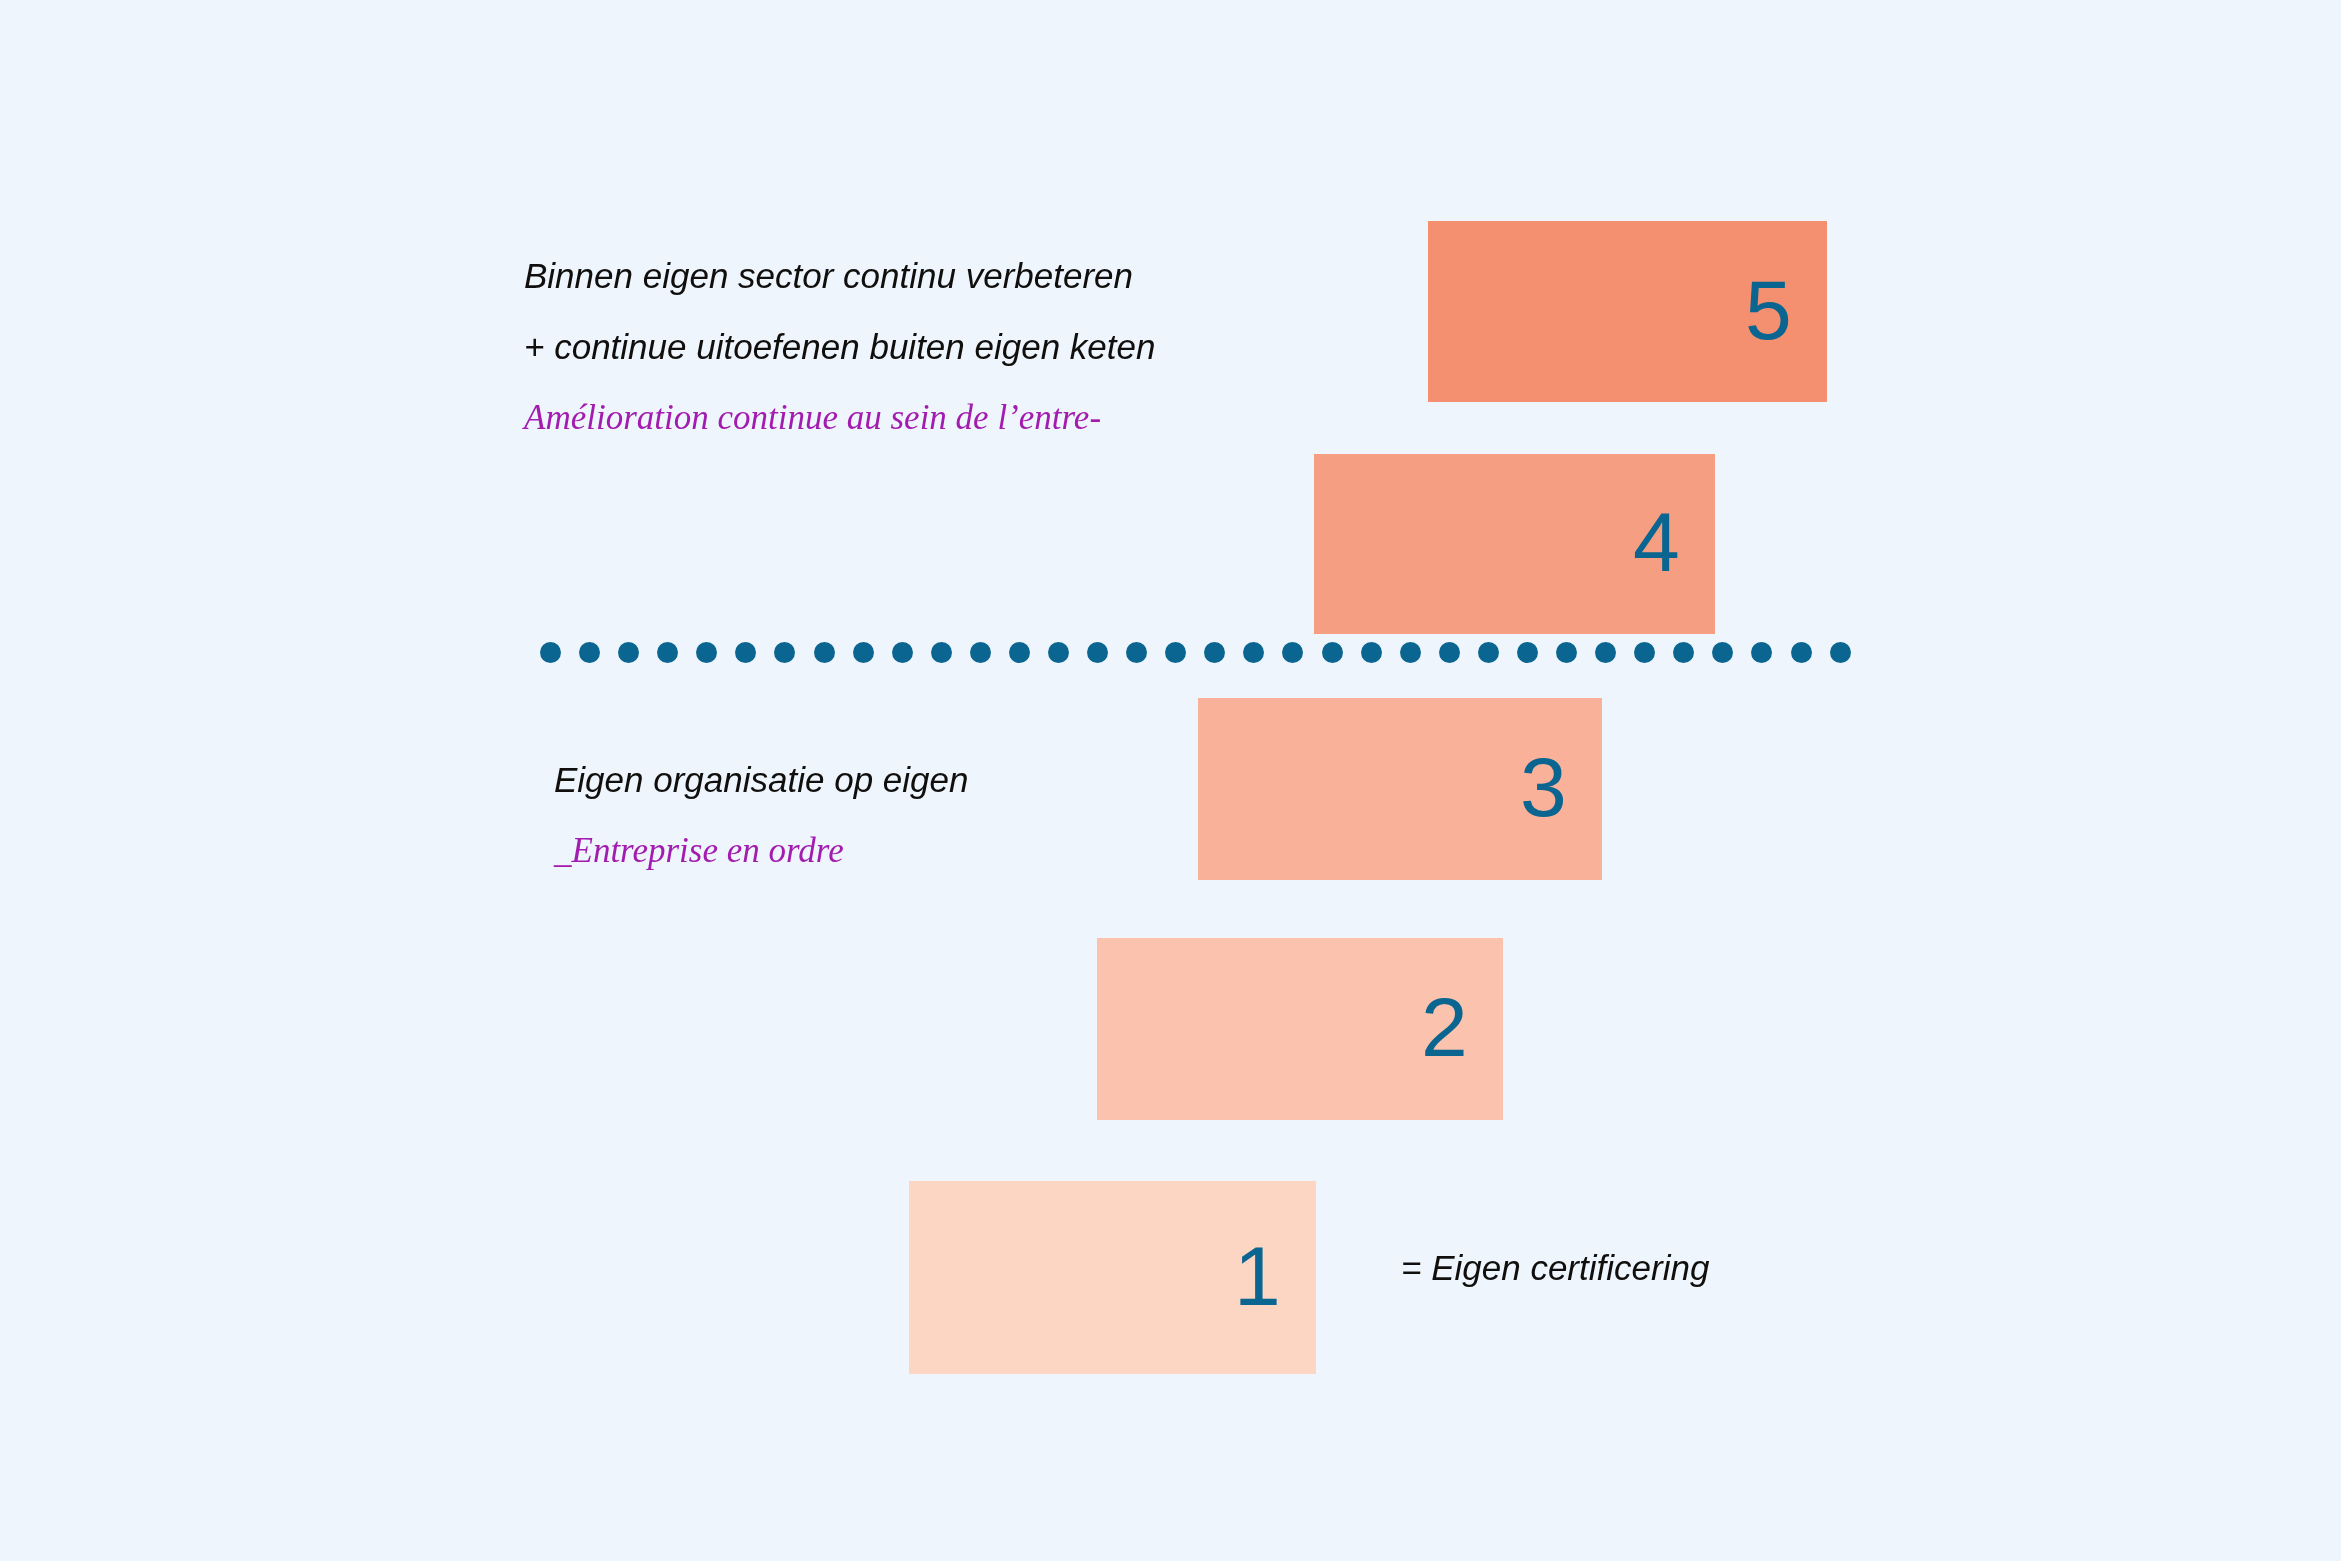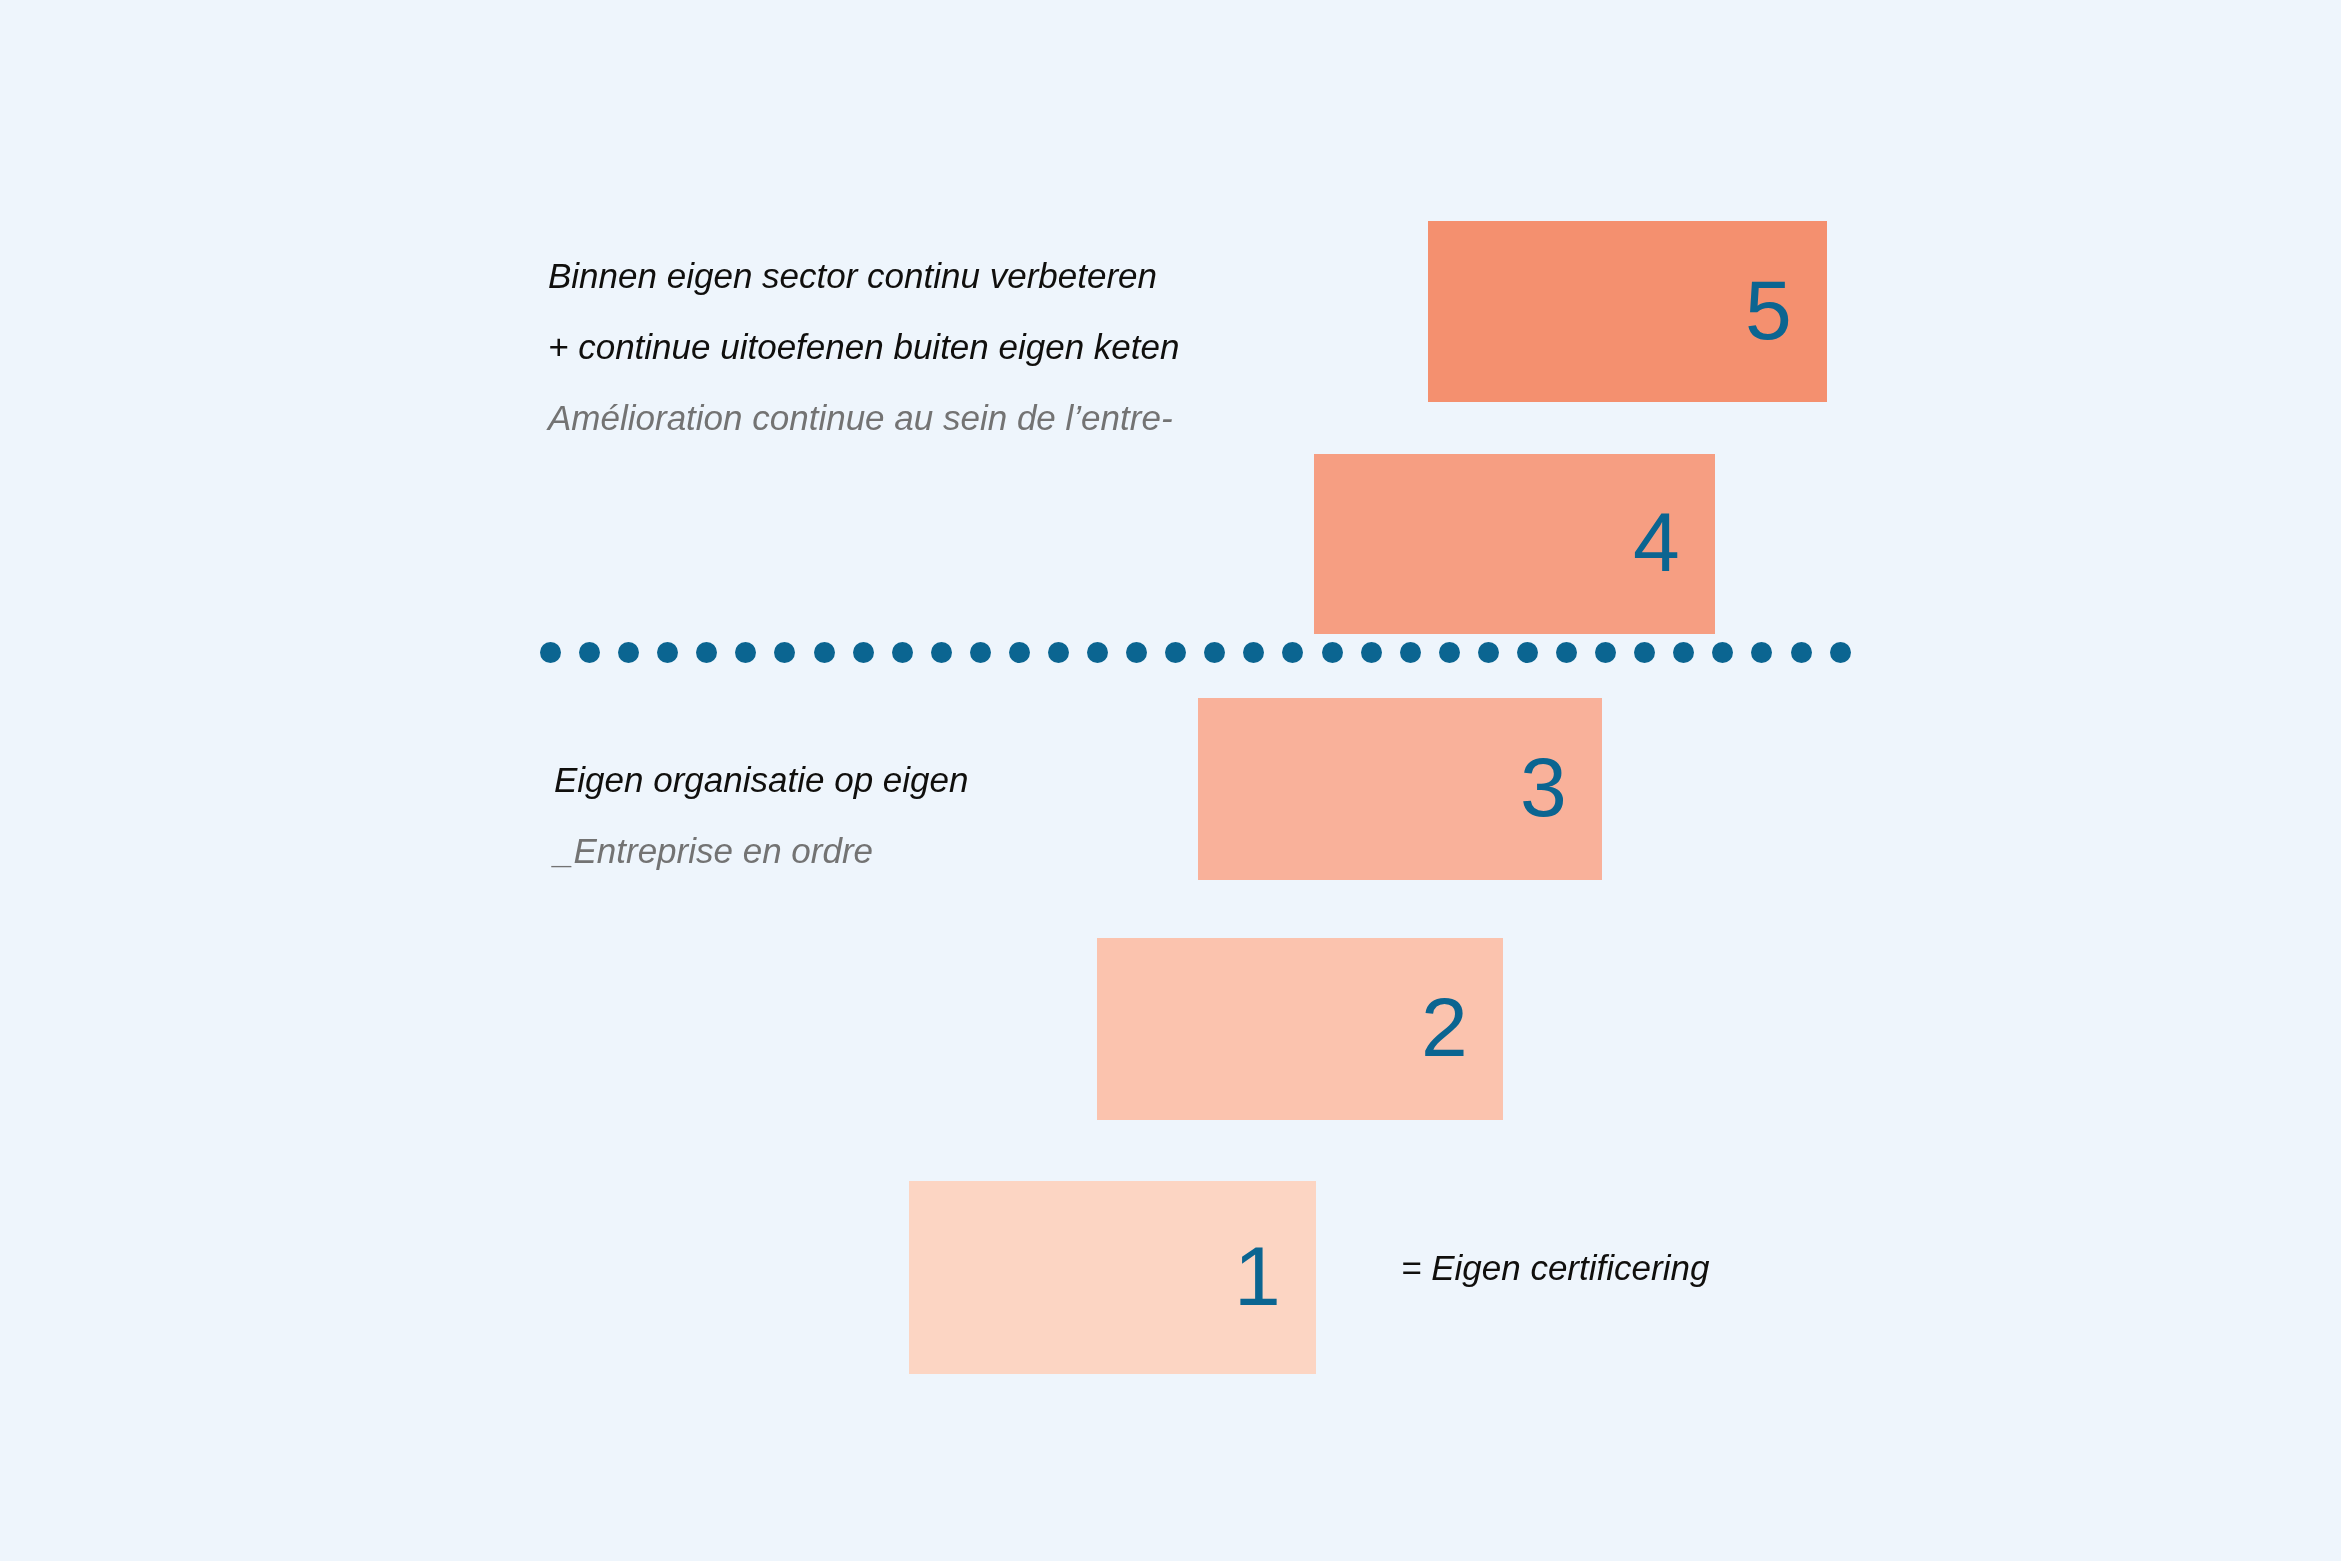--- a/index.html
+++ b/index.html
@@ -50,24 +50,24 @@
   
   .txt-block {
     position: absolute;
     font-family: "Liberation Sans", sans-serif;
     font-style: italic;
     font-size: 35px;
     line-height: 1.02;
     white-space: pre-line;
   }
   .txt-nl { color: #100f0d; }
-  .txt-fr { color: #737373; }
+  .txt-fr { color: #a21caf; font-family: Liberation Serif, serif; }
   .txt-line { display: block; }
 
-  #label-top        { left: 548px;  top: 222px;  width: 804px; }
+  #label-top        { left: 524px;  top: 222px;  width: 804px; }
   #label-middle     { left: 554px;  top: 726px;  width: 703px;  }
   #legend-cert      { left: 1401px; top: 1214px; width: 562px;  }
 </style>
 </head>
 <body>
 
 <div id="stage" style="background: rgb(238, 245, 252); width: 2342px; height: 1561px;">
 
   <div class="bar" id="bar-5" style="left: 1428px; top: 221px; width: 399px; height: 181px; background: rgb(244, 144, 111);">
     <span class="bar-number" style="right: 36px; top: 47px; color: rgb(11, 101, 145);">5</span>

